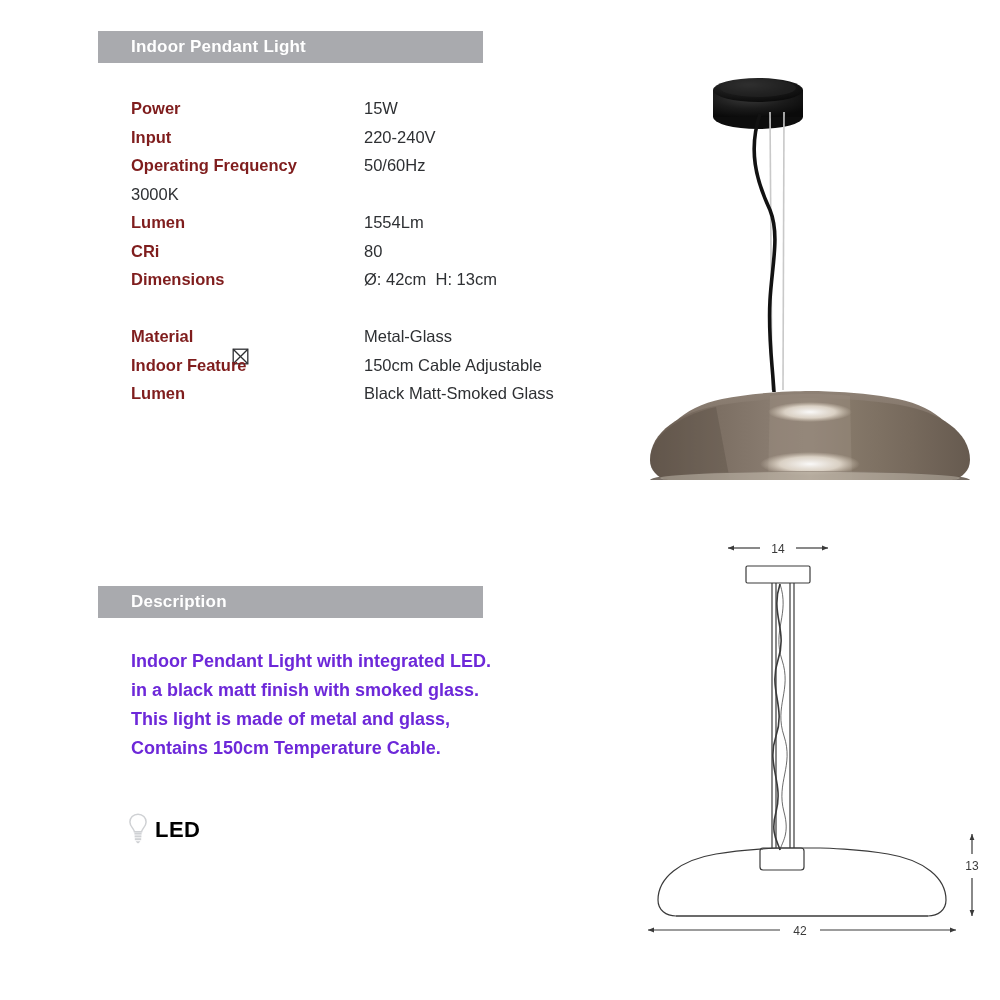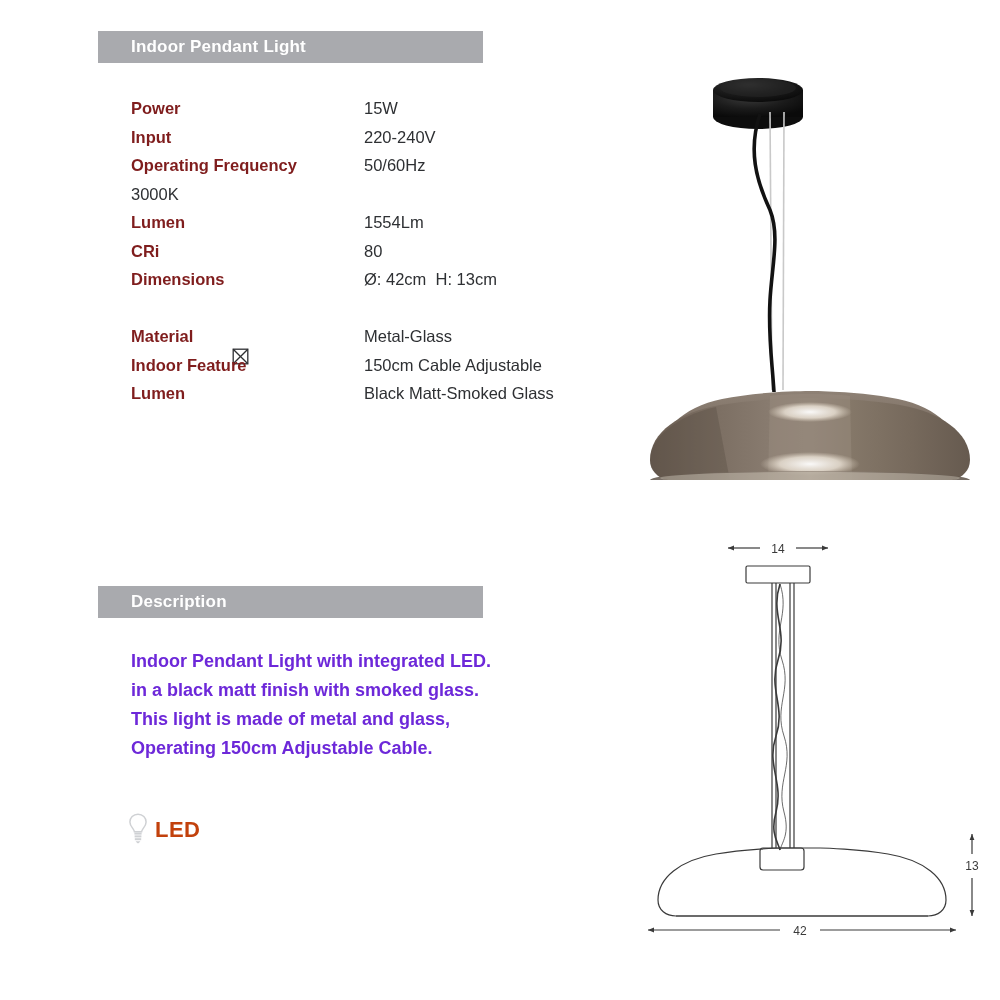--- a/index.html
+++ b/index.html
@@ -50,21 +50,21 @@
     font-size:18px;font-weight:bold;line-height:29px;color:#6d28d9;
   }
   .desc-text div{white-space:pre;}
 
   
   .led-badge{
     position:absolute;left:92px;top:800px;
     display:flex;align-items:center;gap:7px;
   }
   .led-badge .led-text{
-    font-size:22px;font-weight:bold;color:#c2410c;letter-spacing:.5px;
+    font-size:22px;font-weight:bold;color:#000000;letter-spacing:.5px;
   }
 
   
   .right-col{position:absolute;left:620px;top:0;width:380px;height:1000px;}
 
   .photo{position:absolute;left:0;top:60px;width:380px;height:420px;}
   .drawing{position:absolute;left:0;top:518px;width:380px;height:420px;}
 </style>
 </head>
 <body>
@@ -144,21 +144,21 @@
     </div>
 
     <div class="section-bar" id="bar-description">
       <span class="bar-title">Description</span>
     </div>
 
     <div class="desc-text">
       <div>Indoor Pendant Light with integrated LED.</div>
       <div>in a black matt finish with smoked glass.</div>
       <div>This light is made of metal and glass,</div>
-      <div>Operating 150cm Adjustable Cable.</div>
+      <div>Contains 150cm Temperature Cable.</div>
     </div>
 
     <div class="led-badge">
       <span>
         <svg width="20" height="32" viewBox="0 0 20 32">
           <path d="M10 2.2 C5.2 2.2 1.9 5.7 1.9 10 C1.9 13.0 3.6 14.9 4.9 16.6
                    C5.8 17.8 6.3 18.6 6.4 19.7 L13.6 19.7 C13.7 18.6 14.2 17.8 15.1 16.6
                    C16.4 14.9 18.1 13.0 18.1 10 C18.1 5.7 14.8 2.2 10 2.2 Z" fill="none" stroke="#cfd1d4" stroke-width="1.5"></path>
           <rect x="6.4" y="20.6" width="7.2" height="2" fill="#cfd1d4"></rect>
           <rect x="6.6" y="23.4" width="6.8" height="2" fill="#cfd1d4"></rect>

